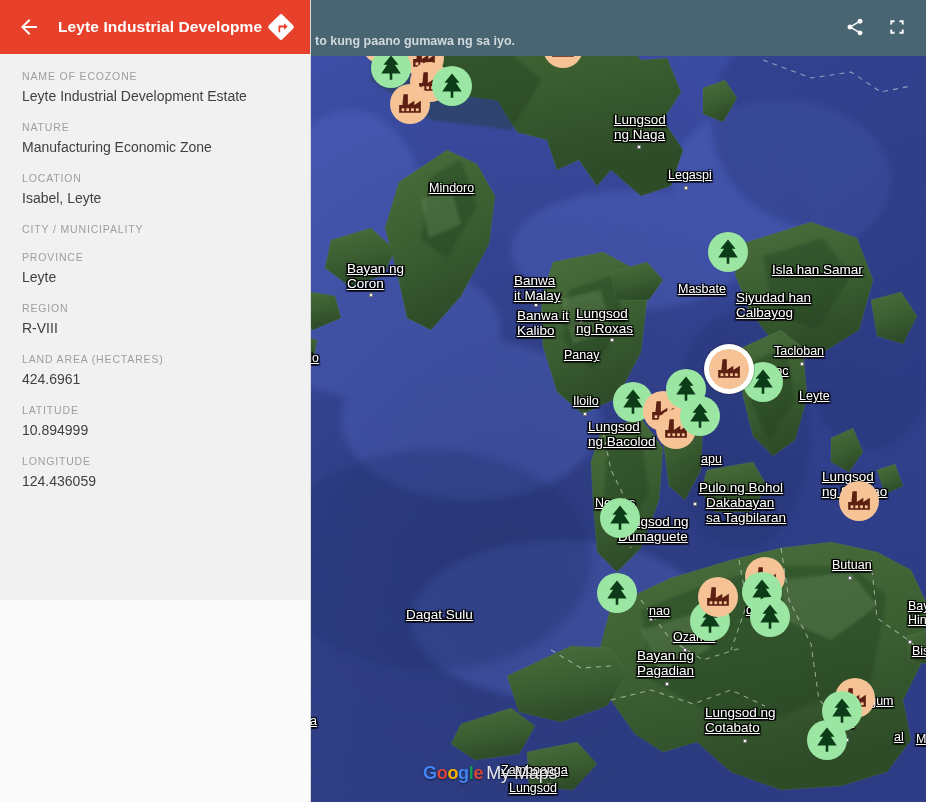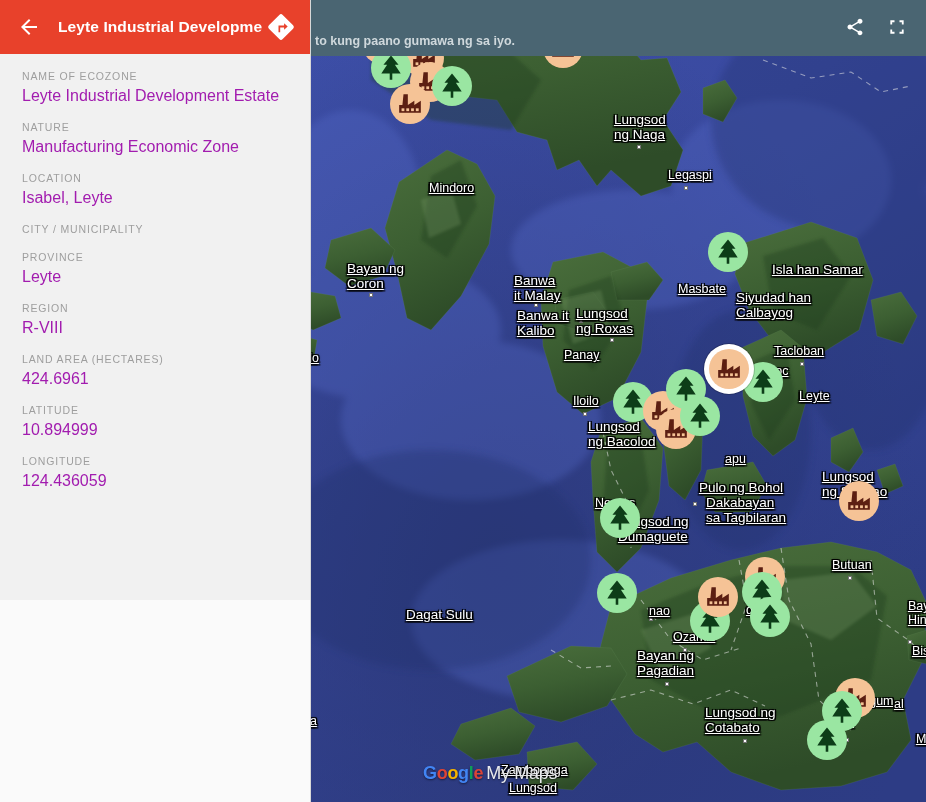--- a/index.html
+++ b/index.html
@@ -52,22 +52,22 @@
   }
   .info-row { padding: 0 22px; margin-bottom: 16px; }
   .info-label {
     font-size: 10.5px;
     letter-spacing: .85px;
     color: #9e9e9e;
     text-transform: uppercase;
     margin-bottom: 5px;
   }
   .info-value {
-    font-size: 16px;
-    color: #a21caf;
+    font-size: 14px;
+    color: #404040;
     line-height: 18px;
   }
   #panel-filler { background: #fafafa; height: 202px; }
 
   
   #map-area {
     position: absolute; left: 311px; top: 0;
     width: 615px; height: 802px;
     overflow: hidden;
     background: #3b4aa0;
@@ -382,21 +382,21 @@
         <div class="map-label" style="left: 357px; top: 169px;">Legaspi</div>
         <div class="map-dot" style="left: 373px; top: 186px;"></div>
         <div class="map-label" style="left: 367px; top: 283px;">Masbate</div>
         <div class="map-label big" style="left: 461px; top: 262px;">Isla han Samar</div>
         <div class="map-label big" style="left: 425px; top: 290px;">Siyudad han
 Calbayog</div>
         <div class="map-label" style="left: 463px; top: 345px;">Tacloban</div>
         <div class="map-dot" style="left: 489px; top: 362px;"></div>
         <div class="map-label" style="left: 440px; top: 365px;">Ormoc</div>
         <div class="map-label" style="left: 488px; top: 390px;">Leyte</div>
-        <div class="map-label" style="left: 390px; top: 453px; padding-left: 24px;">apu</div>
+        <div class="map-label" style="left: 390px; top: 453px;">apu</div>
         <div class="map-label big" style="left: 388px; top: 480px;">Pulo ng Bohol</div>
         <div class="map-dot" style="left: 382px; top: 502px;"></div>
         <div class="map-label big" style="left: 395px; top: 495px;">Dakabayan
 sa Tagbilaran</div>
         <div class="map-label big" style="left: 511px; top: 469px;">Lungsod
 ng Surigao</div>
         <div class="map-dot" style="left: 542px; top: 502px;"></div>
         <div class="map-label" style="left: 284px; top: 497px;">Negros</div>
         <div class="map-label big" style="left: 307px; top: 514px;">Lungsod ng
 Dumaguete</div>
@@ -415,21 +415,21 @@
         <div class="map-label" style="left: 597px; top: 600px;">Bay
 Hin</div>
         <div class="map-label" style="left: 601px; top: 645px;">Bis</div>
         <div class="map-dot" style="left: 597px; top: 640px;"></div>
         <div class="map-label big" style="left: 394px; top: 705px;">Lungsod ng
 Cotabato</div>
         <div class="map-dot" style="left: 432px; top: 739px;"></div>
         <div class="map-label" style="left: 545px; top: 695px;">Tagum</div>
         <div class="map-label" style="left: 520px; top: 716px;">Dab</div>
         <div class="map-dot" style="left: 534px; top: 738px;"></div>
-        <div class="map-label" style="left: 583px; top: 698px; text-align: right;">al</div>
+        <div class="map-label" style="left: 583px; top: 731px; text-align: right;">al</div>
         <div class="map-label" style="left: 605px; top: 733px;">Mat</div>
         <div class="map-label" style="left: 190px; top: 764px;">Zamboanga</div>
         <div class="map-dot" style="left: 236px; top: 783px;"></div>
         <div class="map-label" style="left: 198px; top: 782px;">Lungsod</div>
         <div class="map-label" style="left: -8px; top: 715px;">ga</div>
       </div>
 
     <div id="map-markers">
         <div class="marker factory" style="left: 51px; top: 24px;">
           <span>

